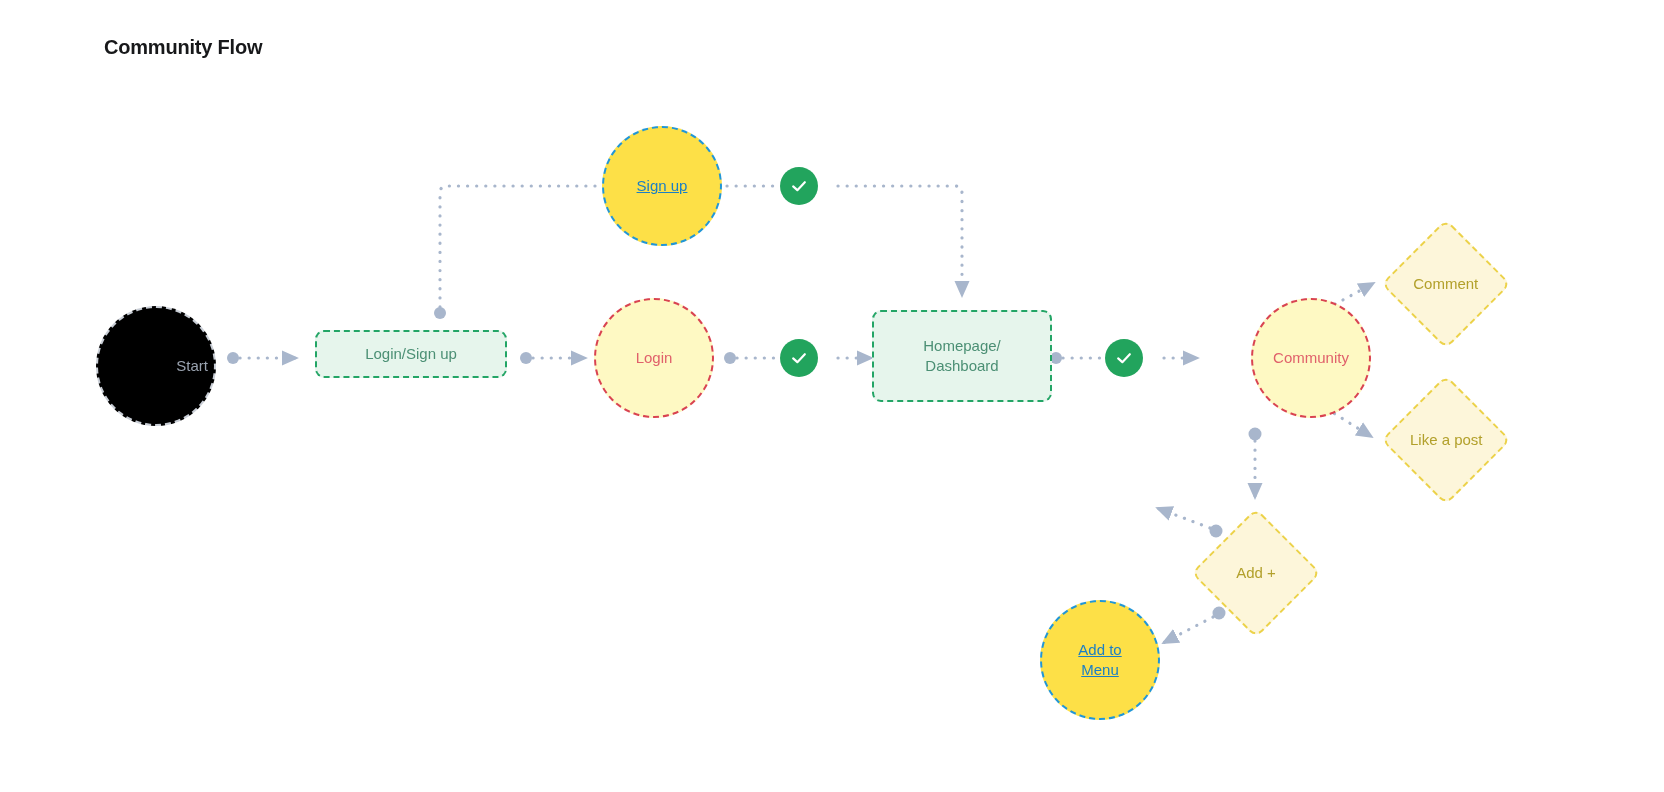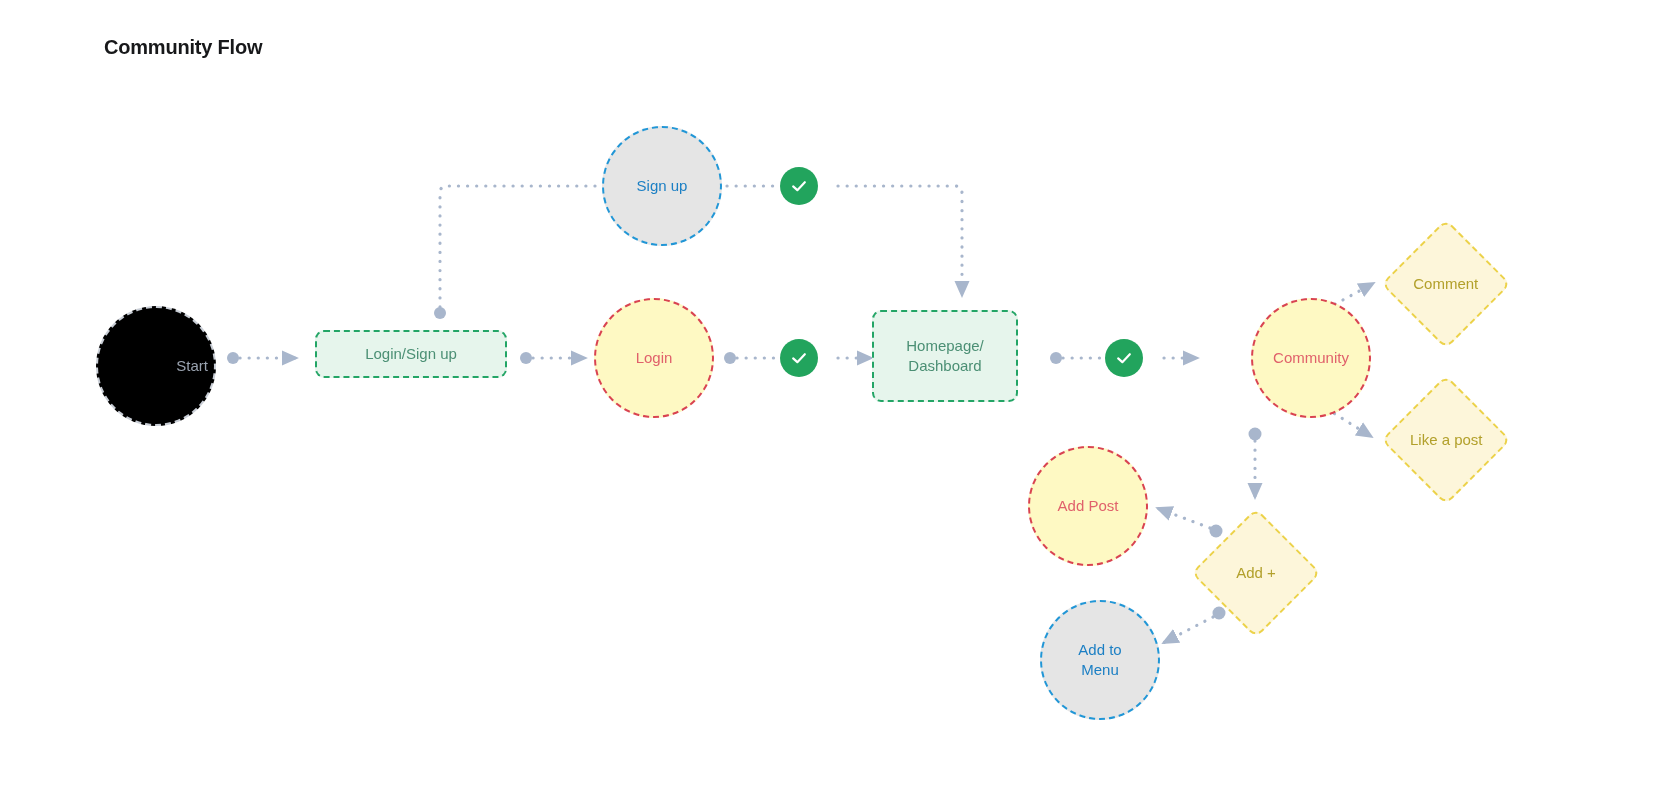--- a/index.html
+++ b/index.html
@@ -77,23 +77,24 @@
     border: 2px dashed #c9ced6;
     color: #9aa3b0;
     justify-content: flex-end;
   }
   .v-green {
     background: #e6f5ec;
     border: 2px dashed #23a566;
     color: #4b8f74;
   }
   .v-blue {
-    background: #e5e5e5;
+    background: #fde047;
     border: 2px dashed #2196d6;
     color: #1b7fc4;
+    text-decoration: underline;
   }
   .v-red {
     background: #fef9c3;
     border: 2px dashed #d94350;
     color: #e0616b;
   }
   .v-yellow {
     background: #fdf6da;
     border: 2px dashed #ecd24a;
     color: #b2a02b;
@@ -175,44 +176,41 @@
   </div>
 
   <div class="node circle v-blue" style="left:602px; top:126px; width:120px; height:120px;">
     <span class="lbl">Sign up</span>
   </div>
 
   <div class="node circle v-red" style="left:594px; top:298px; width:120px; height:120px;">
     <span class="lbl">Login</span>
   </div>
 
-  <div class="node rect v-green" style="left:872px; top:310px; width:146px; height:92px;">
+  <div class="node rect v-green" style="left:872px; top:310px; width:180px; height:92px;">
     <span class="lbl">Homepage/
 Dashboard</span>
   </div>
 
   <div class="node circle v-red" style="left:1251px; top:298px; width:120px; height:120px;">
     <span class="lbl">Community</span>
   </div>
 
   <div class="node diamond v-yellow" style="left:1400px; top:238px; width:92px; height:92px;">
     <span class="lbl">Comment</span>
   </div>
 
   <div class="node diamond v-yellow" style="left:1400px; top:394px; width:92px; height:92px;">
     <span class="lbl">Like a post</span>
   </div>
 
   <div class="node diamond v-yellow" style="left:1210px; top:527px; width:92px; height:92px;">
     <span class="lbl">Add +</span>
   </div>
 
-  <div class="node circle v-red" style="left:1028px; top:446px; width:120px; height:120px;">
-    <span class="lbl">Add Post</span>
-  </div>
 
   <div class="node circle v-blue" style="left:1040px; top:600px; width:120px; height:120px;">
     <span class="lbl">Add to
 Menu</span>
   </div>
 
   <div class="check-badge" style="left:780px; top:167px;">
     <svg width="20" height="20" viewBox="0 0 24 24">
       <path d="M5 12.5 L10 17 L19 7.5" fill="none" stroke="#ffffff" stroke-width="2.6" stroke-linecap="round" stroke-linejoin="round"></path>
     </svg>

